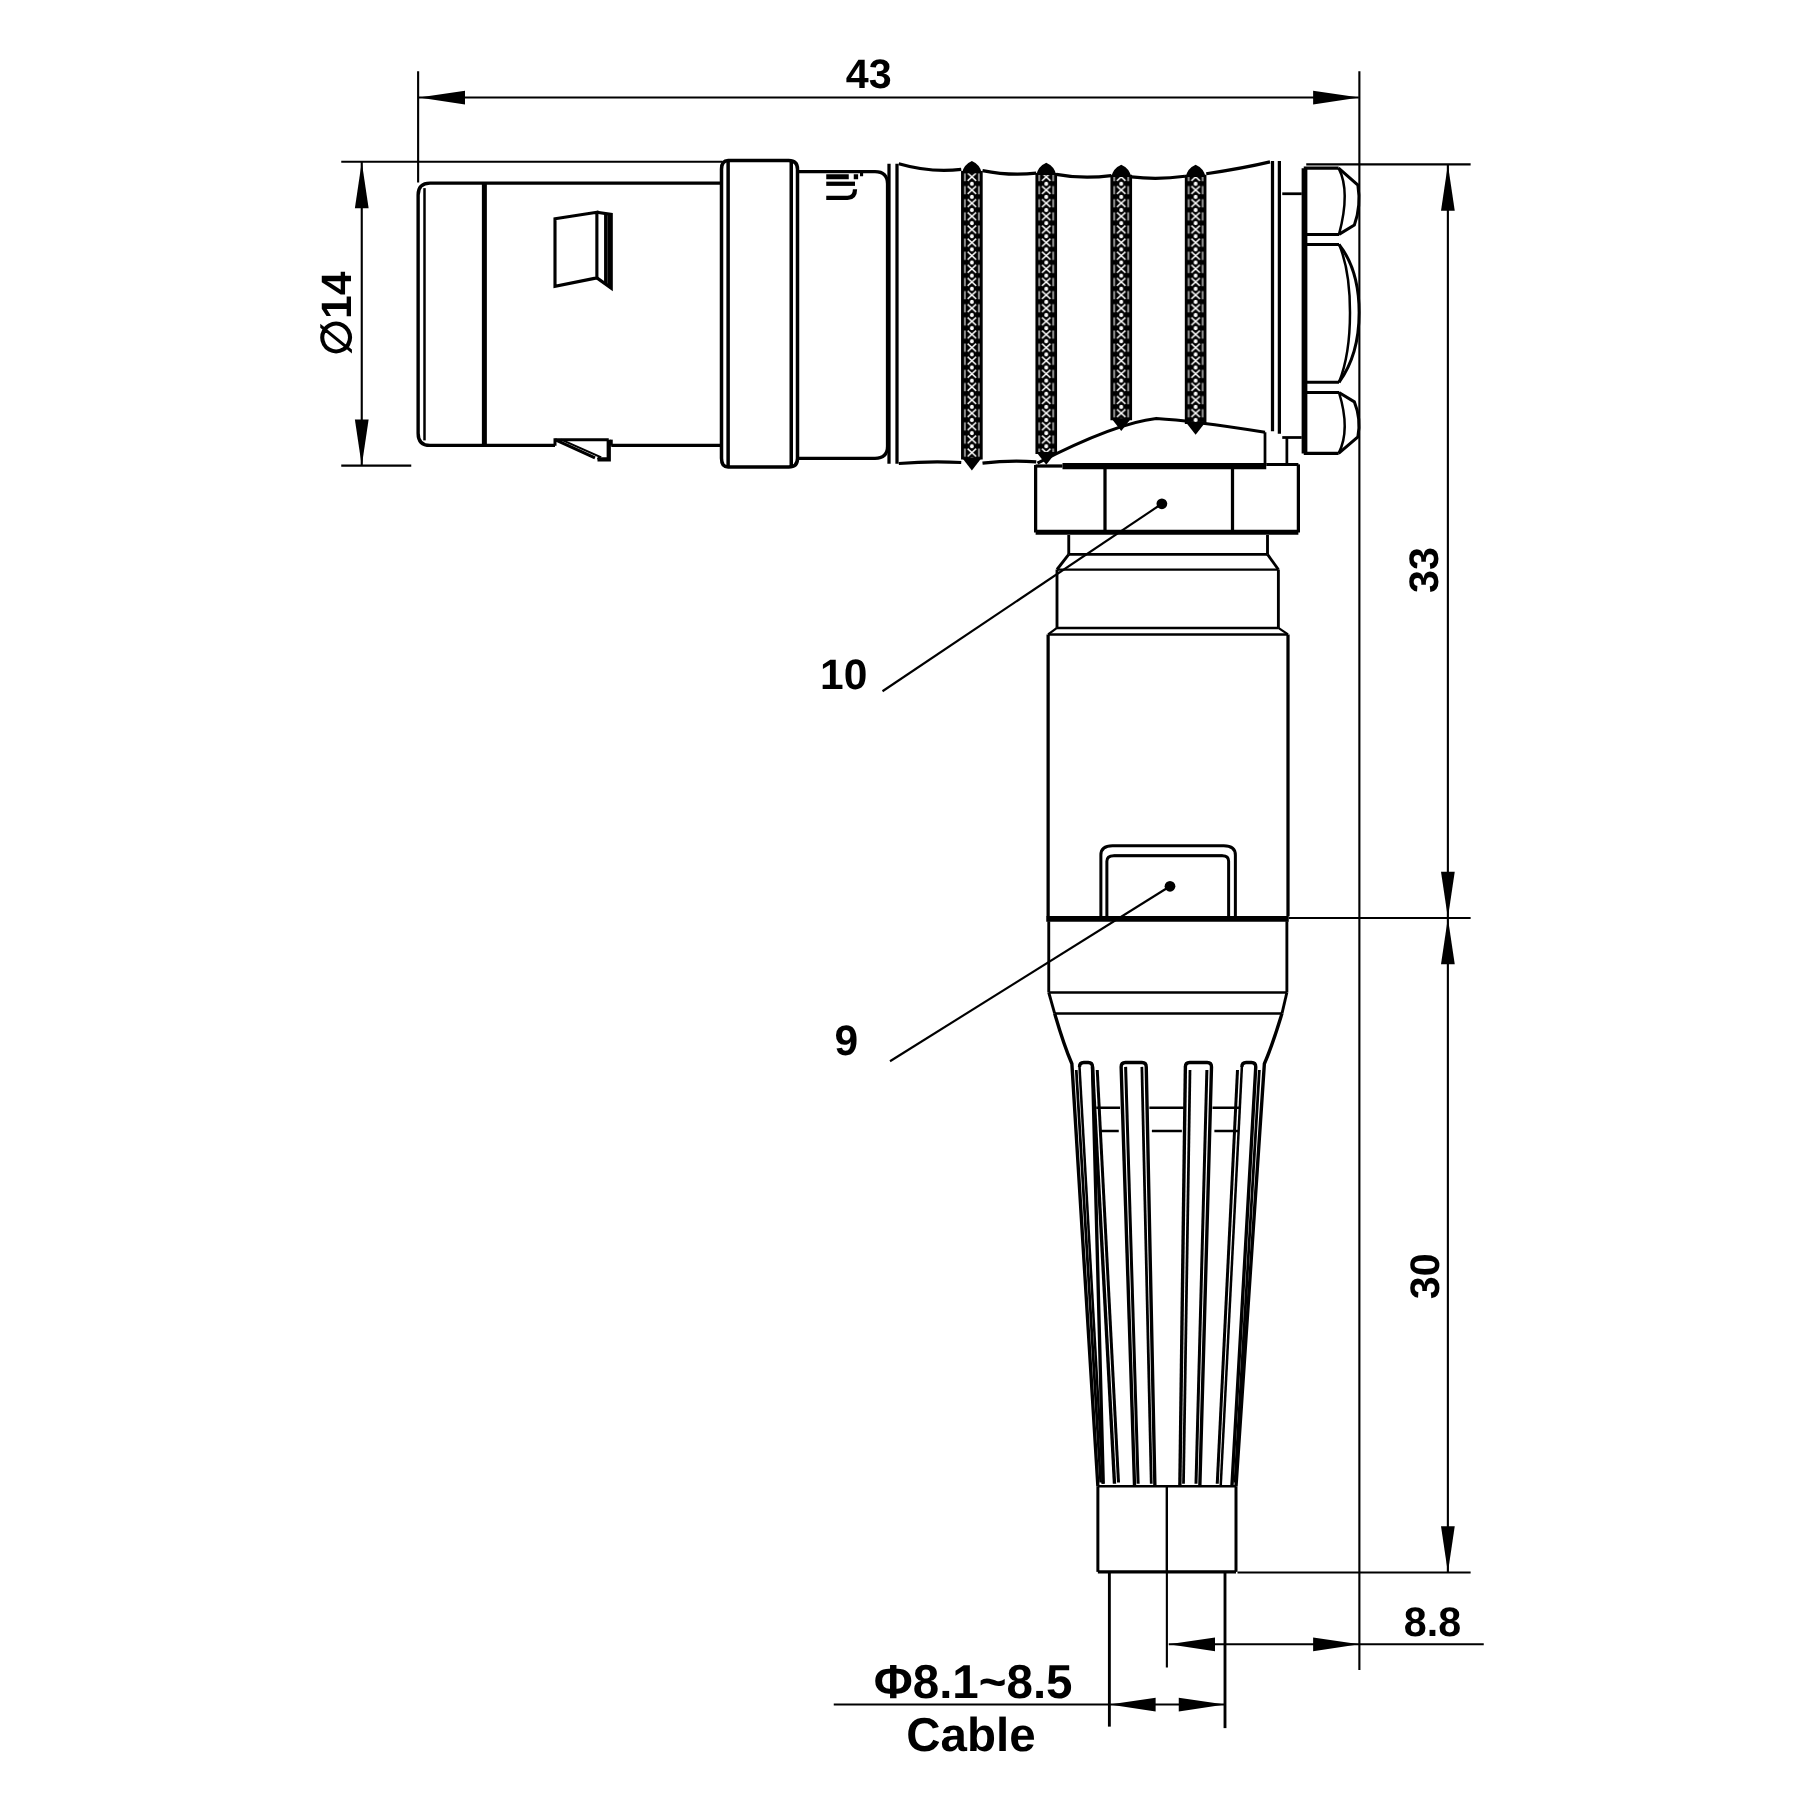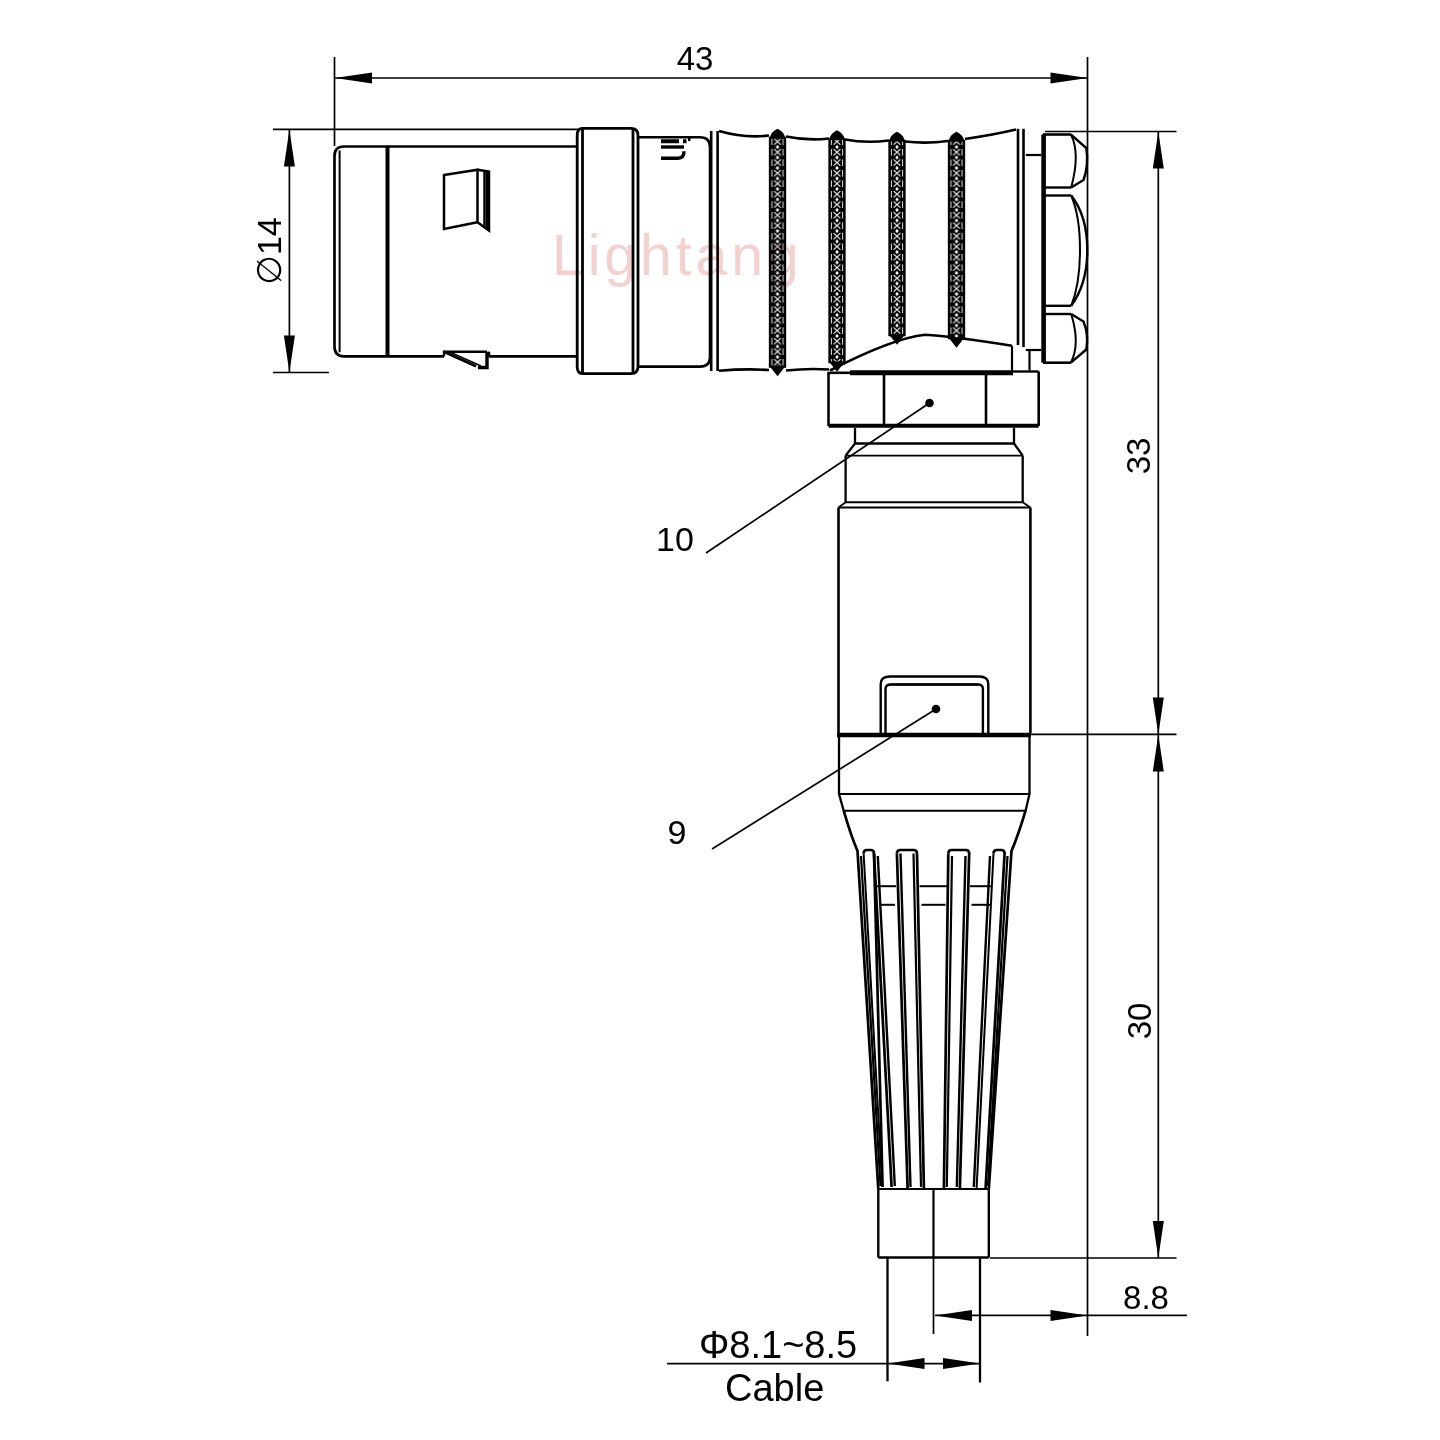--- a/index.html
+++ b/index.html
@@ -3,21 +3,21 @@
 <meta charset="utf-8">
 <style>
   html,body{margin:0;padding:0;background:#fff;width:1440px;height:1440px;overflow:hidden;}
   svg{display:block;}
   text{font-family:"Liberation Sans",sans-serif;fill:#000;}
   .wm{position:absolute;left:552px;top:222px;font-family:"Liberation Sans",sans-serif;
       font-size:57px;color:#f4d1d1;mix-blend-mode:multiply;letter-spacing:4px;}
 </style>
 </head>
 <body>
-<div style="position:relative;width:1440px;height:1388px;">
+<div style="position:relative;width:1440px;height:1388px;font-weight:bold;">
 <svg width="1440" height="1440" viewBox="0 0 1440 1440" fill="none" stroke-linecap="butt">
 
 <g stroke="#000" stroke-width="1.7">
   <line x1="334.5" y1="57" x2="334.5" y2="146"></line>
   <line x1="1087.5" y1="57" x2="1087.5" y2="1336"></line>
   <line x1="335" y1="78" x2="1087" y2="78"></line>
   <path d="M335,78 l37,-5.5 v11 z" fill="#000" stroke="none"></path>
   <path d="M1087.5,78 l-37,-5.5 v11 z" fill="#000" stroke="none"></path>
   <text x="695" y="70" font-size="33" text-anchor="middle" stroke="none">43</text>
 </g>
@@ -292,14 +292,13 @@
 </g>
 
 <g stroke="#000" stroke-width="1.7">
   <line x1="712" y1="849" x2="936" y2="709"></line>
   <circle cx="936" cy="709" r="4.3" fill="#000" stroke="none"></circle>
   <text x="677" y="844" font-size="34" text-anchor="middle" stroke="none">9</text>
 </g>
 
 </svg>
 
-<div class="wm">Lightang</div>
 </div>
 
 </body></html>

